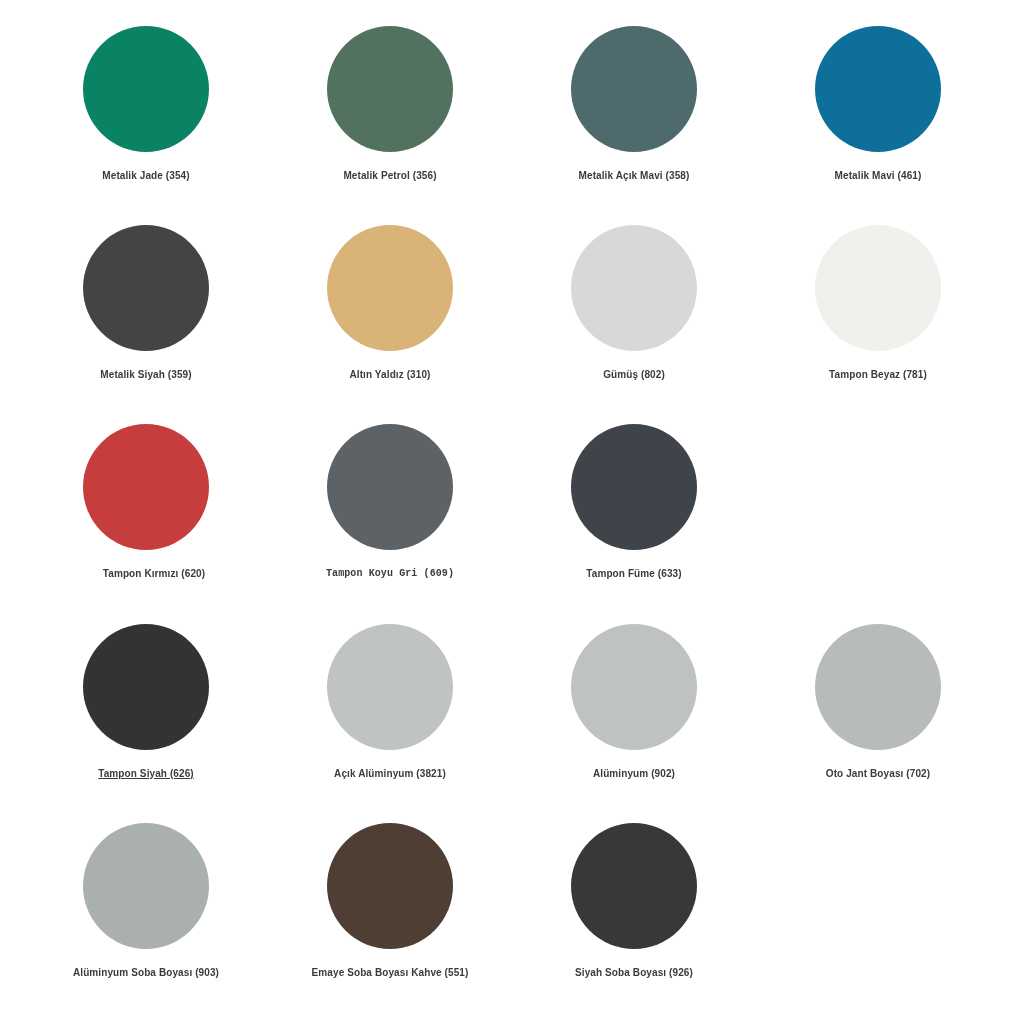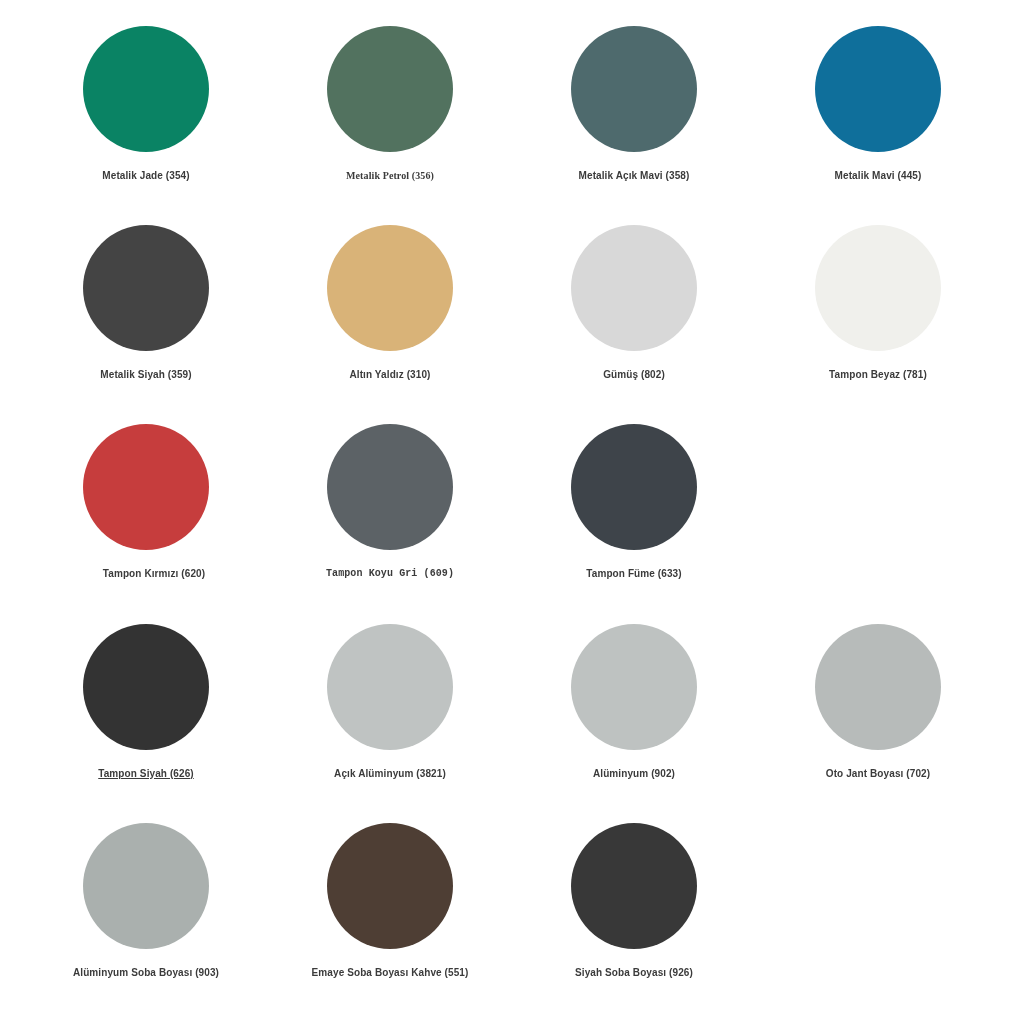--- a/index.html
+++ b/index.html
@@ -58,29 +58,29 @@
 
 <div id="swatch-board" style="background-color: rgb(255, 255, 255);">
 
   <div class="swatch-row">
     <div class="swatch-cell">
       <div class="swatch-disc" style="background-color: rgb(10, 131, 100);"></div>
       <div class="swatch-label" style="color: rgb(59, 59, 59);">Metalik Jade (354)</div>
     </div>
     <div class="swatch-cell">
       <div class="swatch-disc" style="background-color: rgb(82, 114, 95);"></div>
-      <div class="swatch-label" style="color: rgb(59, 59, 59); font-family: Liberation Serif, serif;">Metalik Petrol (356)</div>
+      <div class="swatch-label" style="color: rgb(59, 59, 59);">Metalik Petrol (356)</div>
     </div>
     <div class="swatch-cell">
       <div class="swatch-disc" style="background-color: rgb(78, 106, 109);"></div>
       <div class="swatch-label" style="color: rgb(59, 59, 59);">Metalik Açık Mavi (358)</div>
     </div>
     <div class="swatch-cell">
       <div class="swatch-disc" style="background-color: rgb(15, 111, 155);"></div>
-      <div class="swatch-label" style="color: rgb(59, 59, 59);">Metalik Mavi (445)</div>
+      <div class="swatch-label" style="color: rgb(59, 59, 59);">Metalik Mavi (461)</div>
     </div>
   </div>
 
   <div class="swatch-row">
     <div class="swatch-cell">
       <div class="swatch-disc" style="background-color: rgb(68, 68, 68);"></div>
       <div class="swatch-label" style="color: rgb(59, 59, 59);">Metalik Siyah (359)</div>
     </div>
     <div class="swatch-cell">
       <div class="swatch-disc" style="background-color: rgb(217, 179, 120);"></div>

